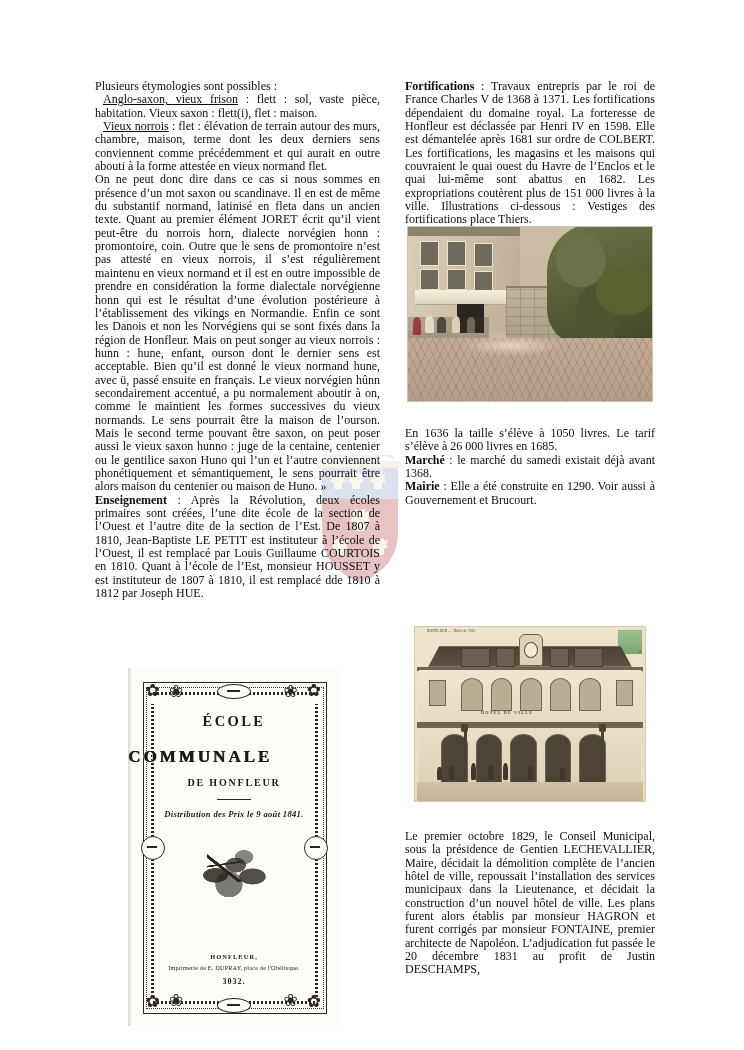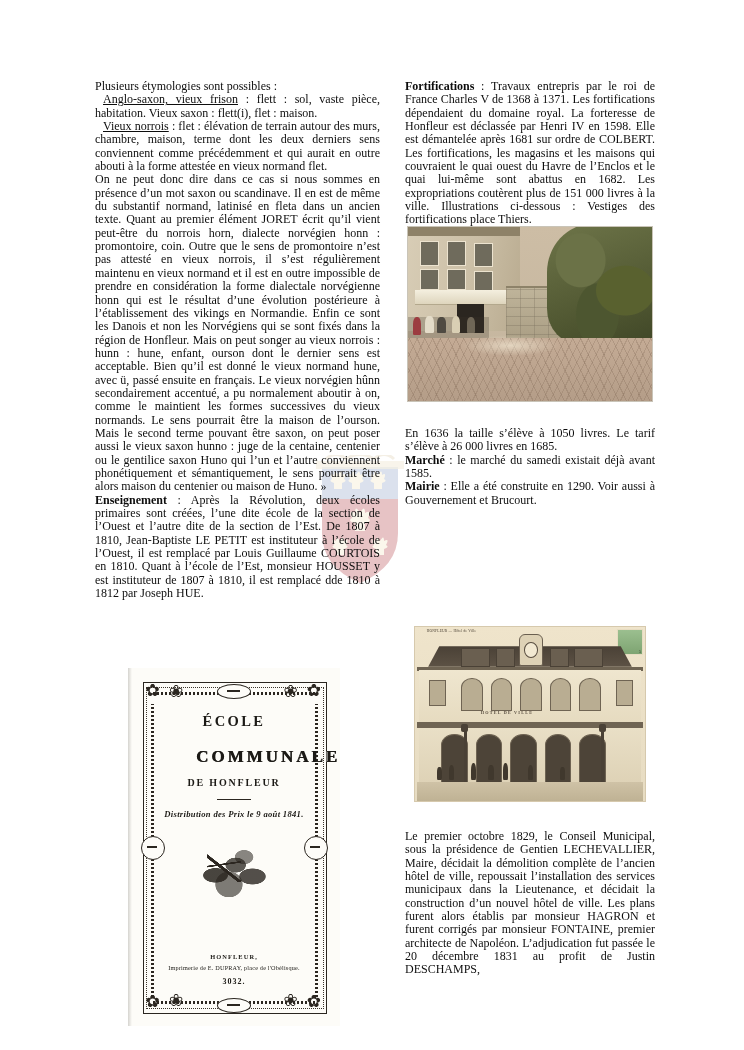--- a/index.html
+++ b/index.html
@@ -211,21 +211,21 @@
     content:""; position:absolute; left:9px; top:5px;
     width:13px; height:1.5px; background:#2b2620;
   }
   .eng-t1 {
     position:absolute; left:0; right:0; top:12.5%;
     text-align:center; font-size:14.5px; letter-spacing:2.4px;
     font-weight:bold;
   }
   .eng-t2 {
     position:absolute; left:0; right:0; top:22%;
-    text-align:right; font-size:17px; letter-spacing:3px;
+    text-align:left; font-size:17px; letter-spacing:3px;
     font-weight:bold;
     text-shadow:0.6px 0 0 #1c1a16, -0.6px 0 0 #fdfcf8;
   }
   .eng-t3 {
     position:absolute; left:0; right:0; top:30.5%;
     text-align:center; font-size:10px; letter-spacing:1.8px;
     font-weight:bold;
   }
   .eng-rule {
     position:absolute; left:42%; width:16%; top:36.5%;
@@ -350,21 +350,21 @@
     <div class="ph1 ph1-ivy"></div>
     <div class="ph1 ph1-ground"></div>
     <div class="ph1 ph1-sunspot"></div>
   </div>
 
   <div class="col col-right" style="top:427px; width:250px;">
     <p>
       <span>En 1636 la taille s’élève à 1050 livres. Le tarif s’élève à 26 000 livres en 1685.</span>
     </p>
     <p>
-      <span class="bold">Marché</span><span> : le marché du samedi existait déjà avant 1585.</span>
+      <span class="bold">Marché</span><span> : le marché du samedi existait déjà avant 1368.</span>
     </p>
     <p>
       <span class="bold">Mairie</span><span> : Elle a été construite en 1290. Voir aussi à Gouvernement et Brucourt.</span>
     </p>
   </div>
 
   <div class="figure" id="fig-hotel-de-ville">
     <div class="pc pc-card"></div>
 
     <div class="pc pc-caption">HONFLEUR — Hôtel de Ville</div>

